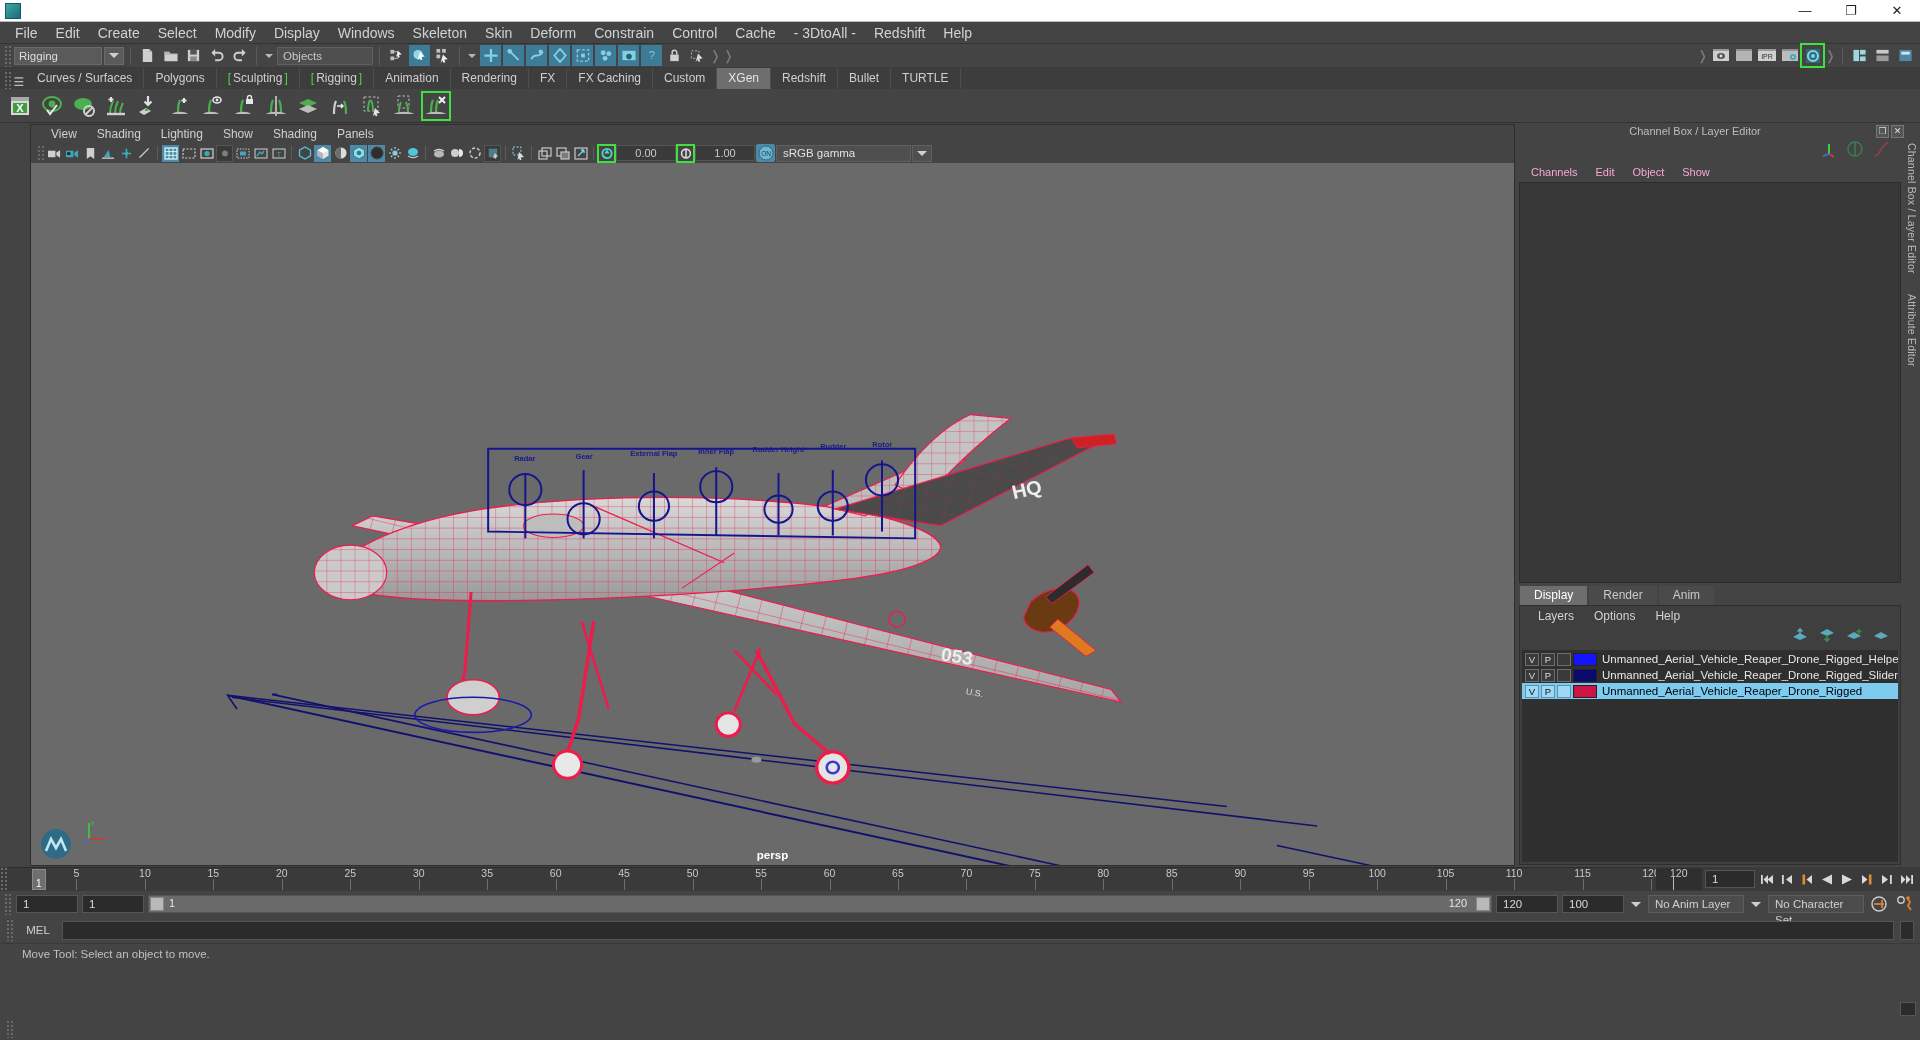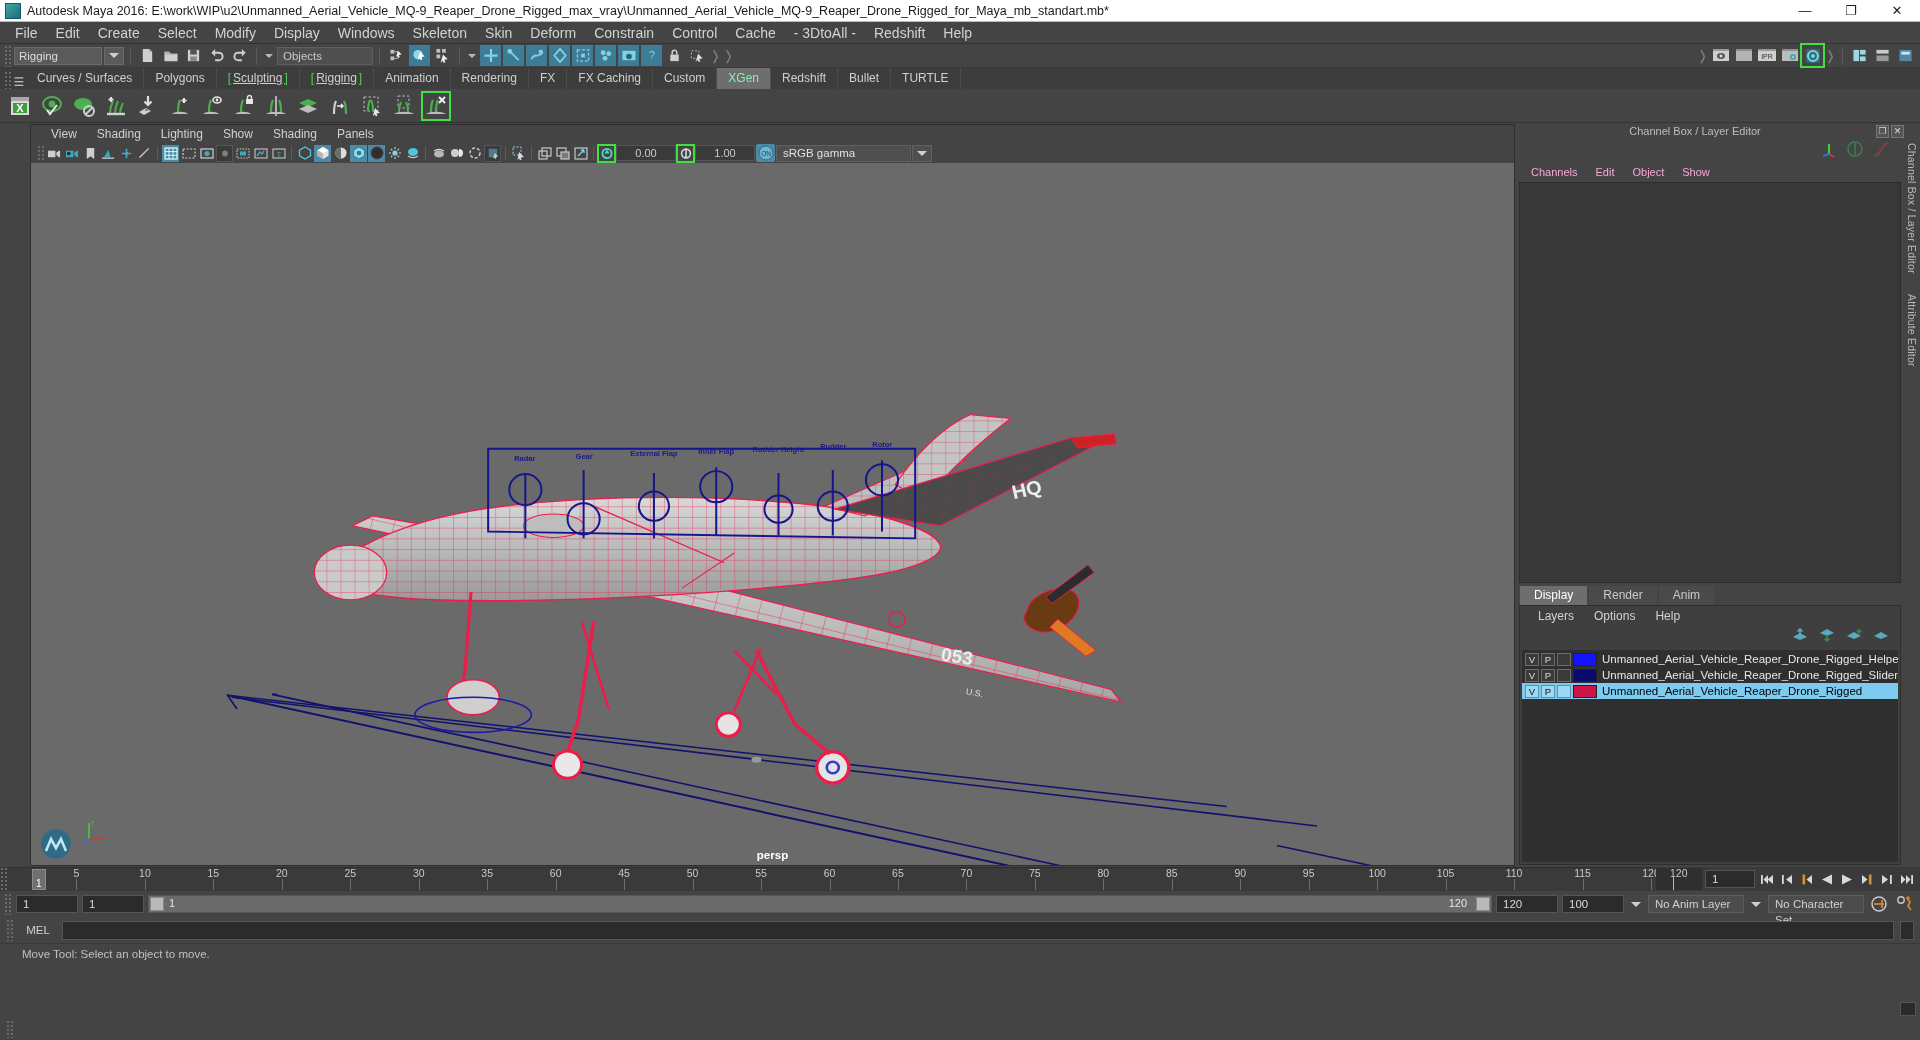--- a/index.html
+++ b/index.html
@@ -26,22 +26,22 @@
   .tri-s{ width:0;height:0;border-left:4px solid transparent;border-right:4px solid transparent;border-top:4px solid #b8b8b8;}
   .sep{ width:1px;height:18px;background:#5c5c5c;margin:0 4px; flex:none;}
   .tbtn{ width:21px;height:21px; display:flex;align-items:center;justify-content:center; flex:none; }
   .tbtn.on{ background:#3e7b96; }
   .objfield{ width:96px;height:18px;background:#4f4f4f;border:1px solid #5e5e5e;color:#c8c8c8;font-size:11.5px;line-height:16px;padding-left:5px;}
   .flag{ color:#7a7a7a; font-size:13px; }
 
   
   .shelftabs{ height:21px; background:#3d3d3d; display:flex; align-items:flex-end; padding-left:4px; }
   .sft{ height:21px; line-height:21px; padding:0 11px; font-size:12px; color:#cfcfcf; background:#3d3d3d; border-right:1px solid #4d4d4d;}
-  .sft.active{ background:#6e6e6e; color:#86efac; }
-  .sft.brk{ color:#cfcfcf;text-decoration:underline; }
+  .sft.active{ background:#6e6e6e; color:#e5e5e5; }
+  .sft.brk{ color:#cfcfcf; }
   .sft.brk::before{ content:"["; color:#4ad54a; margin-right:2px;}
   .sft.brk::after{ content:"]"; color:#4ad54a; margin-left:2px;}
   .shelficons{ height:34px; background:#444; display:flex; align-items:center; padding-left:6px; gap:4px; border-bottom:1px solid #333;}
   .sicon{ width:28px;height:28px; display:flex;align-items:center;justify-content:center; position:relative; }
 
   
   .main{ display:flex; height:744px; background:#444;padding-left:29px; }
   .vp-wrap{ flex:1; display:flex; flex-direction:column; border:1px solid #2e2e2e; margin:1px; background:#444;}
   .vpmenu{ height:18px; background:#444; display:flex; align-items:center; padding-left:10px; }
   .vpmenu .vm{ padding:0 10px; font-size:12px; color:#d0d0d0;}
@@ -109,21 +109,20 @@
   .mellabel{ font-size:11.5px; color:#cfcfcf; width:36px; text-align:center;}
   .melinput{ flex:1; height:19px; background:#2b2b2b; border:1px solid #555;}
   .melright{ width:14px;height:19px;background:#2b2b2b;border:1px solid #555;}
   .helpline{ height:20px; background:#444; display:flex; align-items:center; padding-left:22px; font-size:11.5px; color:#c0c0c0; border-top:1px solid #3a3a3a;}
 </style>
 </head>
 <body>
 
 <div class="titlebar">
   <div class="ico"></div>
-  <div class="ttl">Autodesk Maya 2016: E:\work\WIP\u2\Unmanned_Aerial_Vehicle_MQ-9_Reaper_Drone_Rigged_max_vray\Unmanned_Aerial_Vehicle_MQ-9_Reaper_Drone_Rigged_for_Maya_mb_standart.mb*</div>
   <div class="wbtns">
     <div class="wbtn">—</div>
     <div class="wbtn">❐</div>
     <div class="wbtn close">✕</div>
   </div>
 </div>
 
 <div class="menubar" id="menubar">
     <div class="mi">File</div>
     <div class="mi">Edit</div>

